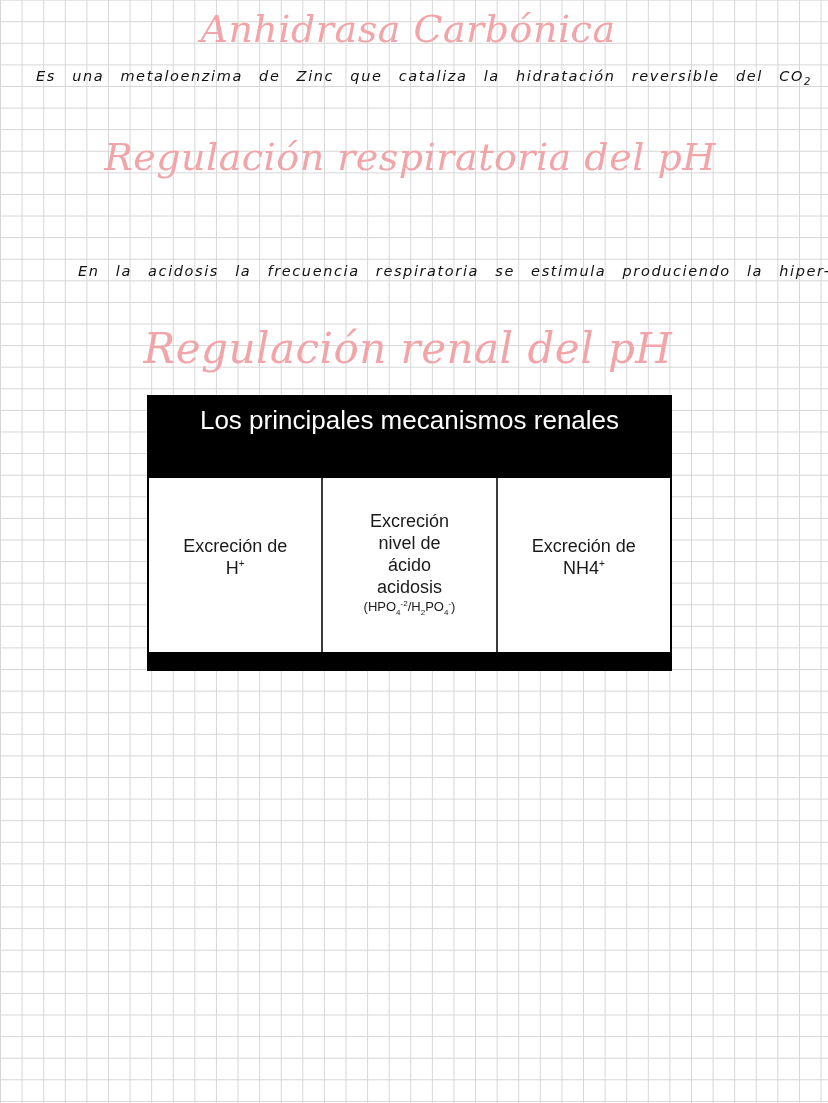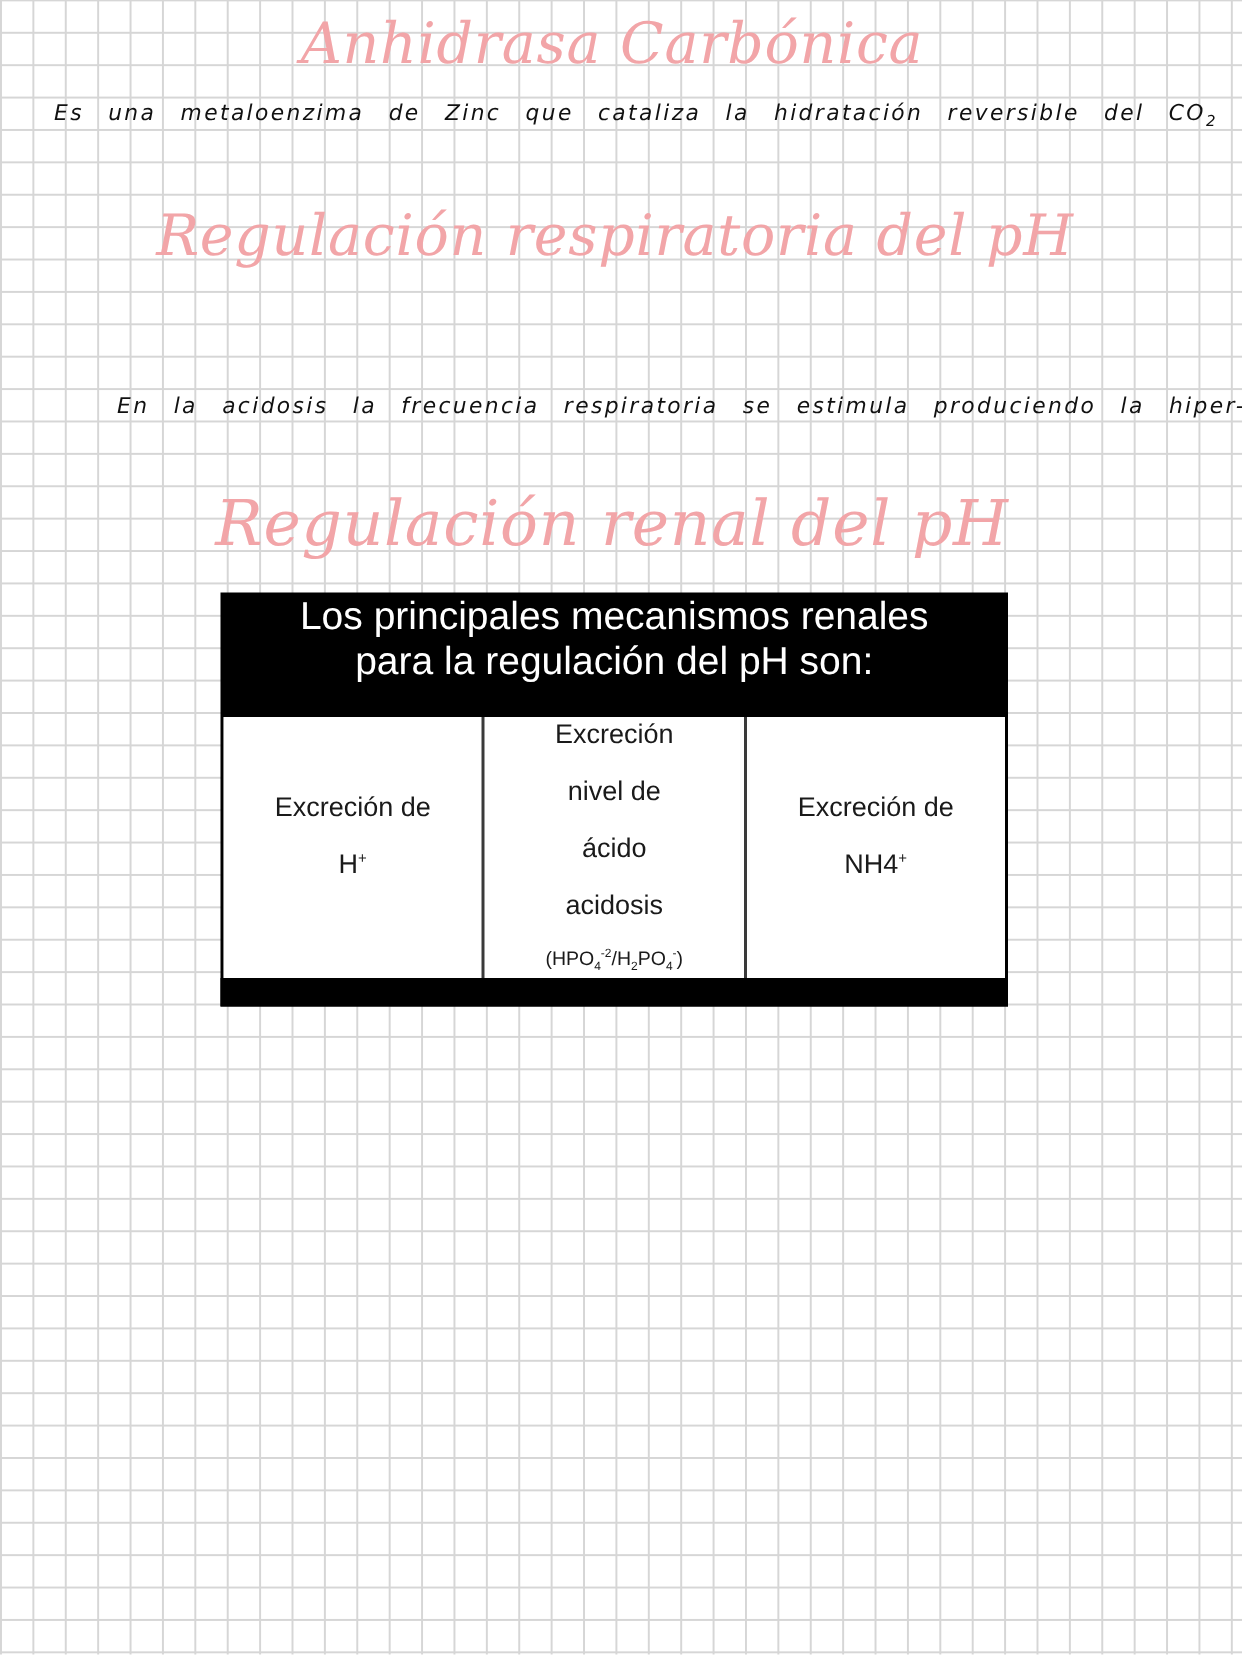--- a/index.html
+++ b/index.html
@@ -72,20 +72,21 @@
       position: absolute;
       left: 0;
       top: 0;
       width: 525px;
       height: 86px;
       color: #ffffff;
       text-align: center;
       font-family: "Liberation Sans", sans-serif;
       font-size: 26px;
       line-height: 30px;
+      padding-top: 10px;
       box-sizing: border-box;
     }
     .table-header span { display: block; }
     .table-cells {
       position: absolute;
       left: 2px;
       top: 83px;
       width: 521px;
       height: 174px;
       display: flex;
@@ -99,21 +100,20 @@
       flex-direction: column;
       align-items: center;
       justify-content: center;
       text-align: center;
       color: #1a1a1a;
       font-family: "Liberation Sans", sans-serif;
       font-size: 18px;
       line-height: 22px;
       padding-bottom: 16px;
       box-sizing: border-box;
-      gap: 16px;
     }
     .cell.c3 { padding-bottom: 4px; padding-top: 0; }
     .cell .small {
       font-size: 13px;
       line-height: 18px;
     }
     .cell sup { font-size: 10px; line-height: 0; vertical-align: super; }
     .cell sub { font-size: 10px; line-height: 0; vertical-align: sub; }
     .cell .small sup, .cell .small sub { font-size: 8px; }
     .table-footer {
@@ -141,21 +141,20 @@
 
 <p class="hand para-3">
   <span class="line">En la acidosis la frecuencia respiratoria se estimula produciendo la hiper-</span>
 </p>
 
 <h1 class="title title-3">Regulación renal del pH</h1>
 
 <div class="table-box">
   <div class="table-header">
     <span>Los principales mecanismos renales</span>
-    <span>para la regulación del pH son:</span>
   </div>
   <div class="table-cells">
     <div class="cell c1">
       <span>Excreción de</span>
       <span><span>H</span><sup>+</sup></span>
     </div>
     <div class="cell c3">
       <span>Excreción</span>
       <span>nivel de</span>
       <span>ácido</span>

